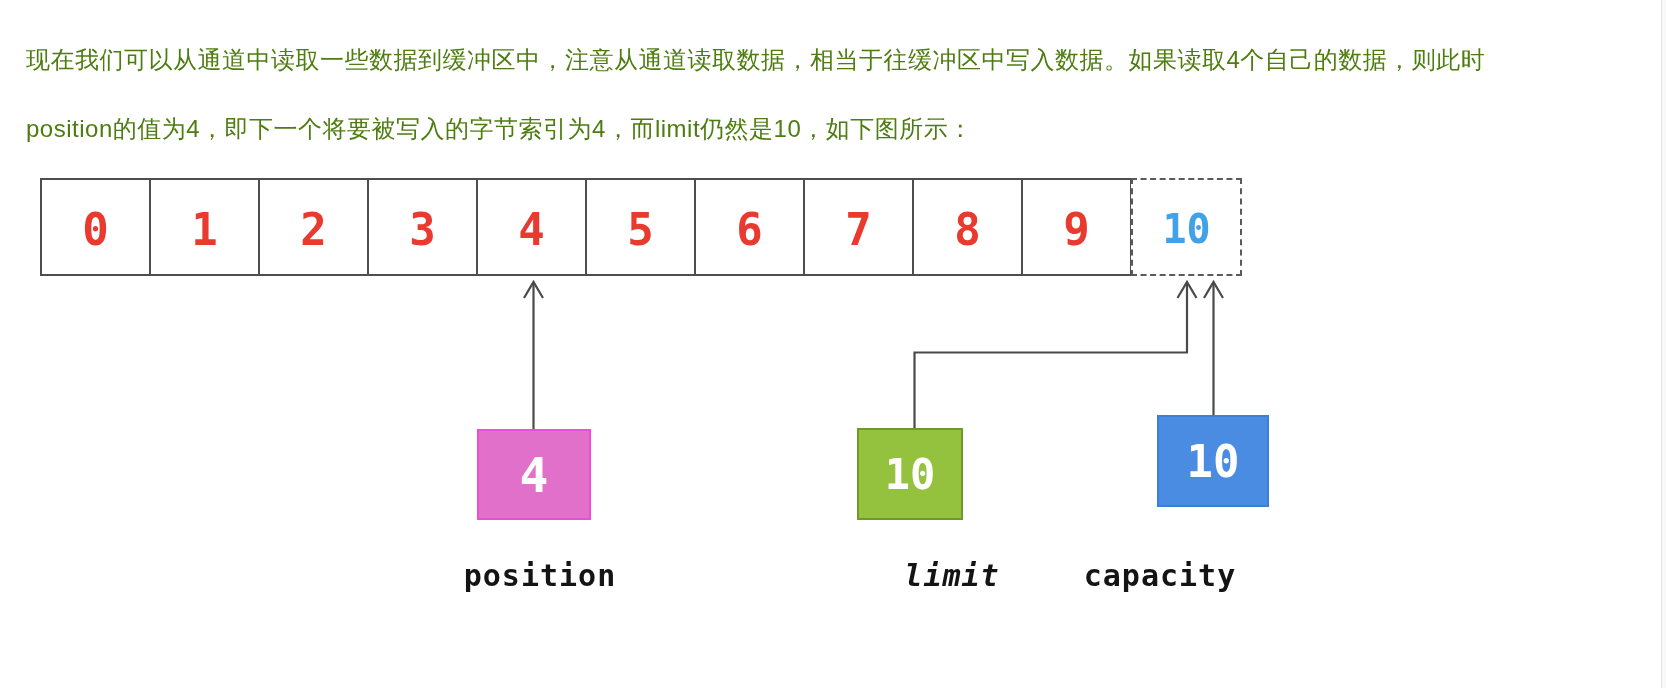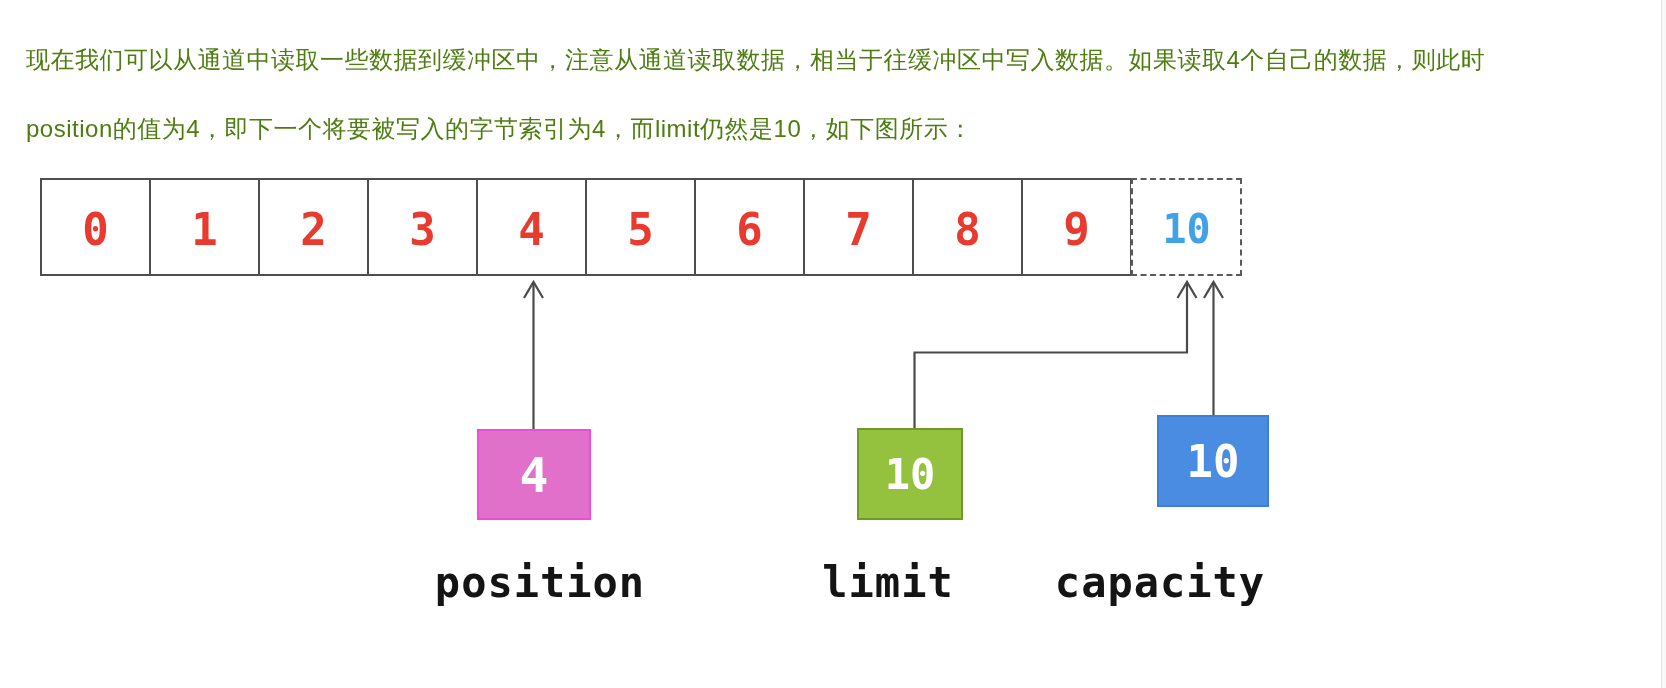--- a/index.html
+++ b/index.html
@@ -89,26 +89,26 @@
   }
 
   
   .ptr-label {
     position: absolute;
     top: 558px;
     width: 240px;
     text-align: center;
     font-family: "DejaVu Sans Mono", "Liberation Mono", monospace;
     font-weight: bold;
-    font-size: 42px;
+    font-size: 30px;
     color: #141414;
     letter-spacing: 1px;
   }
   .label-position { left: 420px; }
-  .label-limit    { left: 768px; }
+  .label-limit    { left: 832px; font-style: italic; }
   .label-capacity { left: 1040px; }
 
   
   .scrollbar-track {
     position: absolute;
     right: 0; top: 0;
     width: 5px; height: 688px;
     background: #f8f8f8;
     border-left: 1px solid #e2e2e2;
   }

